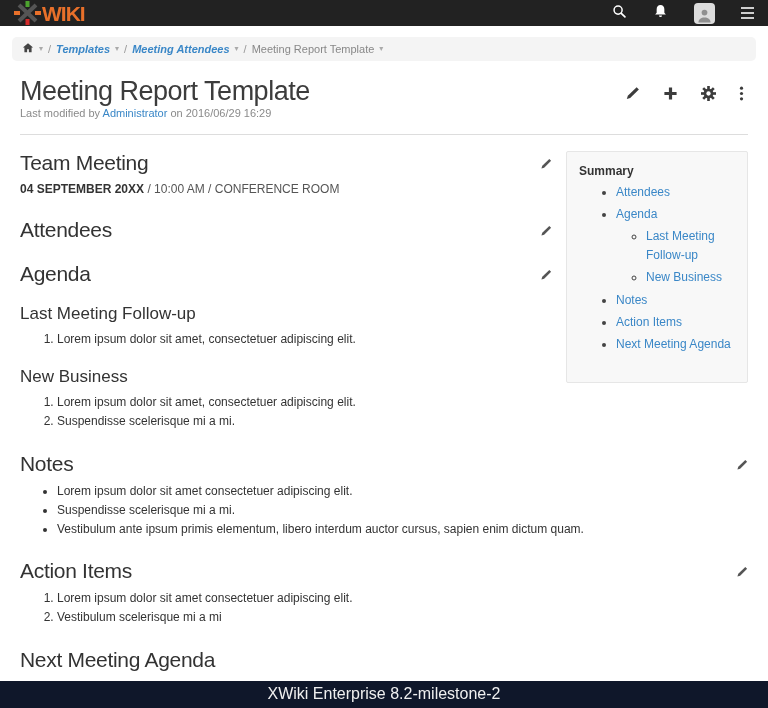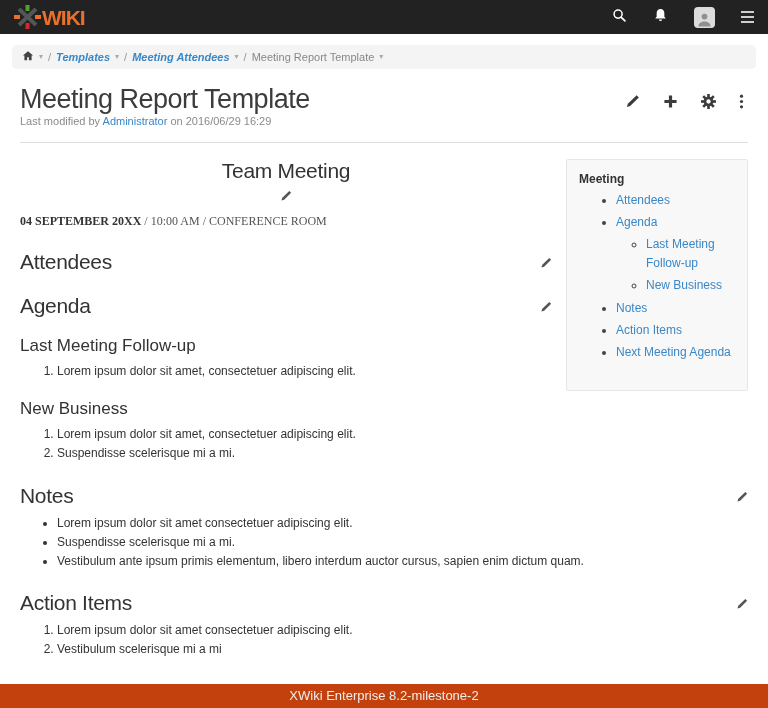--- a/index.html
+++ b/index.html
@@ -9,21 +9,21 @@
     position: relative;
     background: #fff;
     font-family: "Liberation Sans", sans-serif;
     color: #333;
     overflow: hidden;
   }
   a { text-decoration: none; }
 
   
   .topbar {
-    height: 34px;
+    height: 26px;
     background: #222;
     display: flex;
     align-items: center;
     justify-content: space-between;
     padding: 0 14px;
   }
   .logo { display: flex; align-items: center; }
   .logo svg { display: block; }
   .brand {
     color: #e8702a;
@@ -119,43 +119,43 @@
   h1.sec {
     display: flex;
     justify-content: space-between;
     align-items: center;
     font-size: 21px;
     font-weight: 400;
     color: #333;
     letter-spacing: -0.3px;
     margin: 20px 0 6px;
   }
-  h1.sec:first-of-type { margin-top: 2px; flex-direction: column; }
+  h1.sec:first-of-type { margin-top: 2px; }
   h2.sec {
     font-size: 17px;
     font-weight: 400;
     color: #333;
     margin: 18px 0 6px;
   }
   .edit-pencil { cursor: pointer; display: flex; align-items: center; }
 
   .content p { font-size: 12px; line-height: 1.45; }
-  .subtitle { font-size: 11px; color: #555; font-family: Liberation Serif, serif; }
+  .subtitle { font-size: 11px; color: #555; }
   .subtitle b { color: #333; }
   .content ol, .content ul { margin: 5px 0 12px; padding-left: 37px; font-size: 12px; line-height: 1.6; }
   .content ul ul { list-style: circle; margin: 0 0 0; padding-left: 30px; }
 
   
   .bottombar {
     position: absolute;
     left: 0; bottom: 0;
     width: 100%;
-    background: #c2410c;
+    background: #0f172a;
     color: #efefef;
-    font-size: 13px;
+    font-size: 16px;
     text-align: center;
     padding: 4px 0 5px;
   }
 </style>
 </head>
 <body>
 
 <div class="topbar">
   <div class="logo">
     <span>
@@ -272,21 +272,21 @@
   <span>Last modified by</span>
   <a>Administrator</a>
   <span>on 2016/06/29 16:29</span>
 </div>
 
 <hr class="rule">
 
 <div class="content">
 
   <div class="summary-panel">
-    <div class="summary-title">Meeting</div>
+    <div class="summary-title">Summary</div>
     <ul>
       <li><a>Attendees</a></li>
       <li><a>Agenda</a>
         <ul>
           <li><a>Last Meeting Follow-up</a></li>
           <li><a>New Business</a></li>
         </ul>
       </li>
       <li><a>Notes</a></li>
       <li><a>Action Items</a></li>

